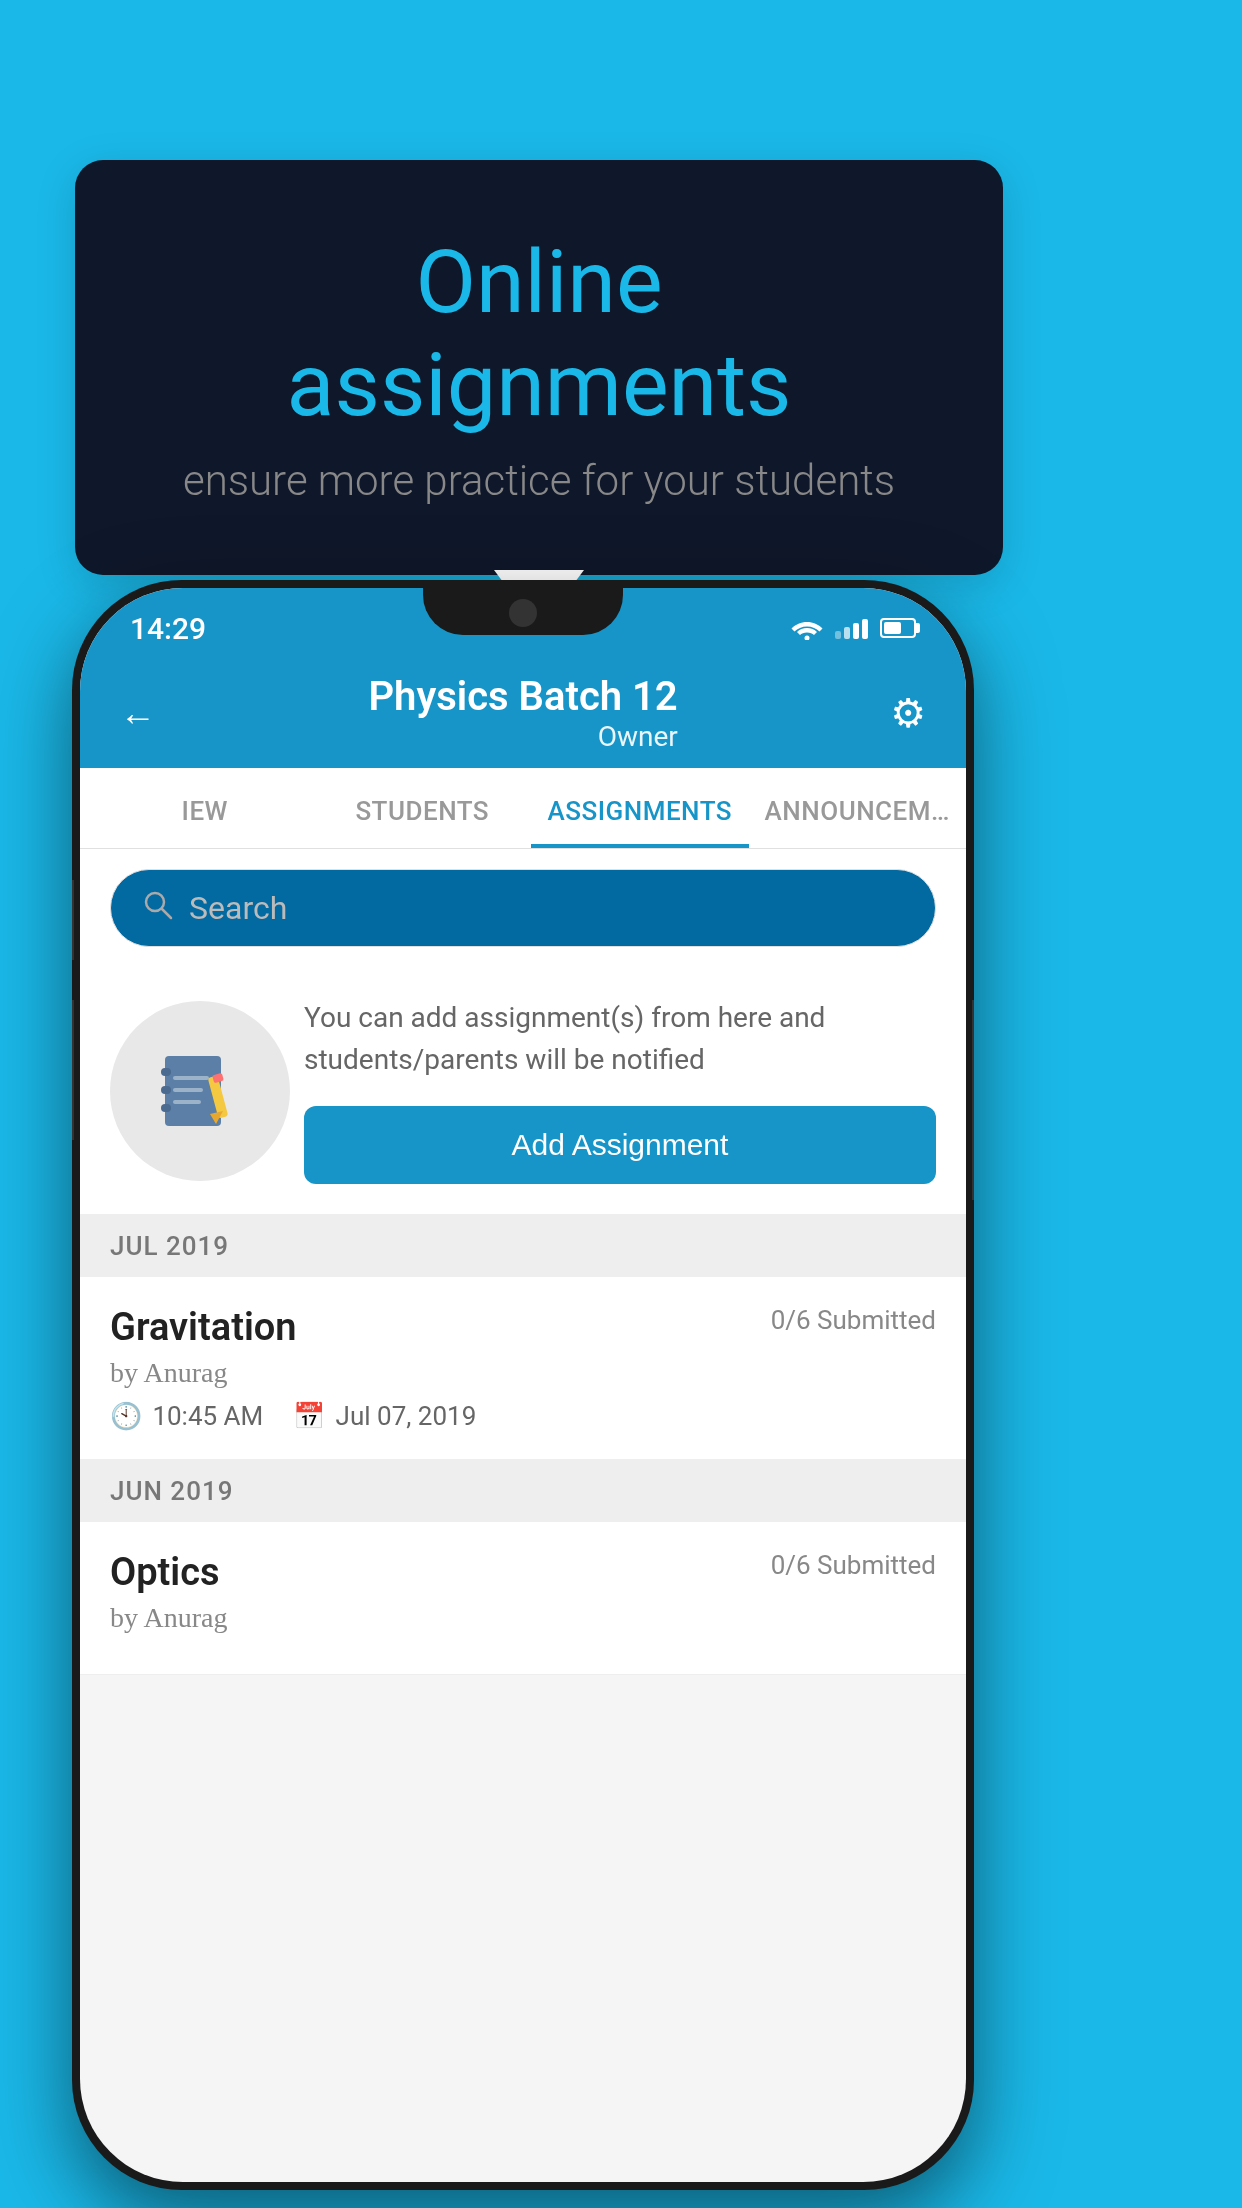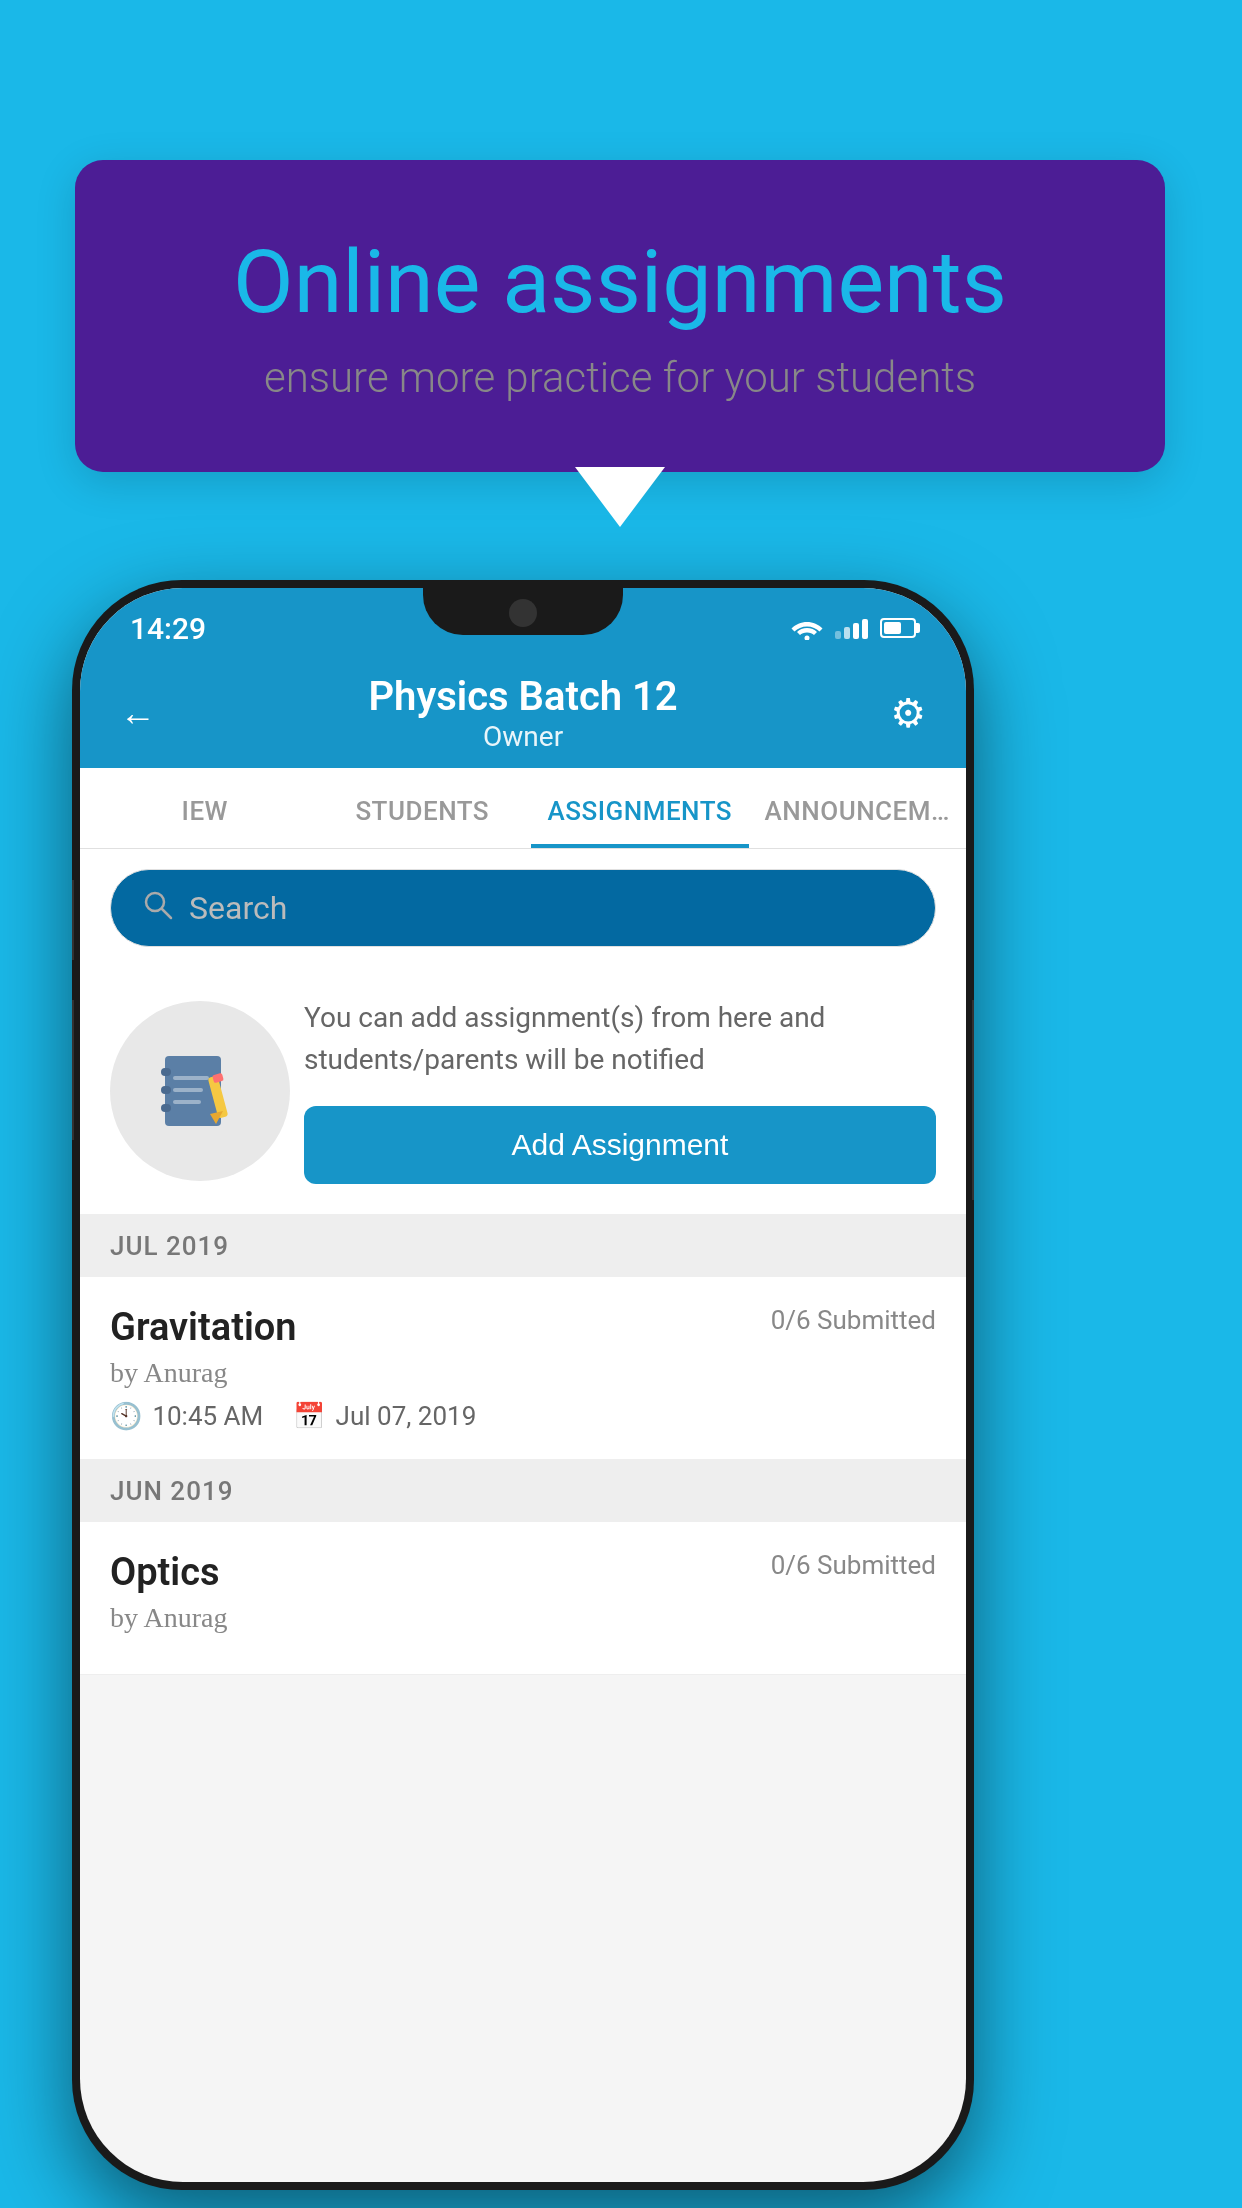--- a/index.html
+++ b/index.html
@@ -11,22 +11,22 @@
       font-family: 'Roboto', Arial, sans-serif;
       overflow: hidden;
       position: relative;
     }
 
     
     .speech-bubble {
       position: absolute;
       top: 160px;
       left: 75px;
-      width: 1090px;
-      background: #4c1d95;
+      width: 928px;
+      background: #0f172a;
       border-radius: 28px;
       padding: 70px 80px;
       box-shadow: 0 10px 40px rgba(0,0,0,0.15);
     }
 
     .speech-bubble::after {
       content: '';
       position: absolute;
       bottom: -55px;
       left: 50%;
@@ -177,21 +177,21 @@
       padding: 0 40px;
     }
 
     .back-arrow {
       color: white;
       font-size: 36px;
       cursor: pointer;
     }
 
     .header-center {
-      text-align: center;
+      text-align: right;
     }
 
     .header-title {
       color: white;
       font-size: 40px;
       font-weight: 600;
     }
 
     .header-subtitle {
       color: rgba(255,255,255,0.9);

